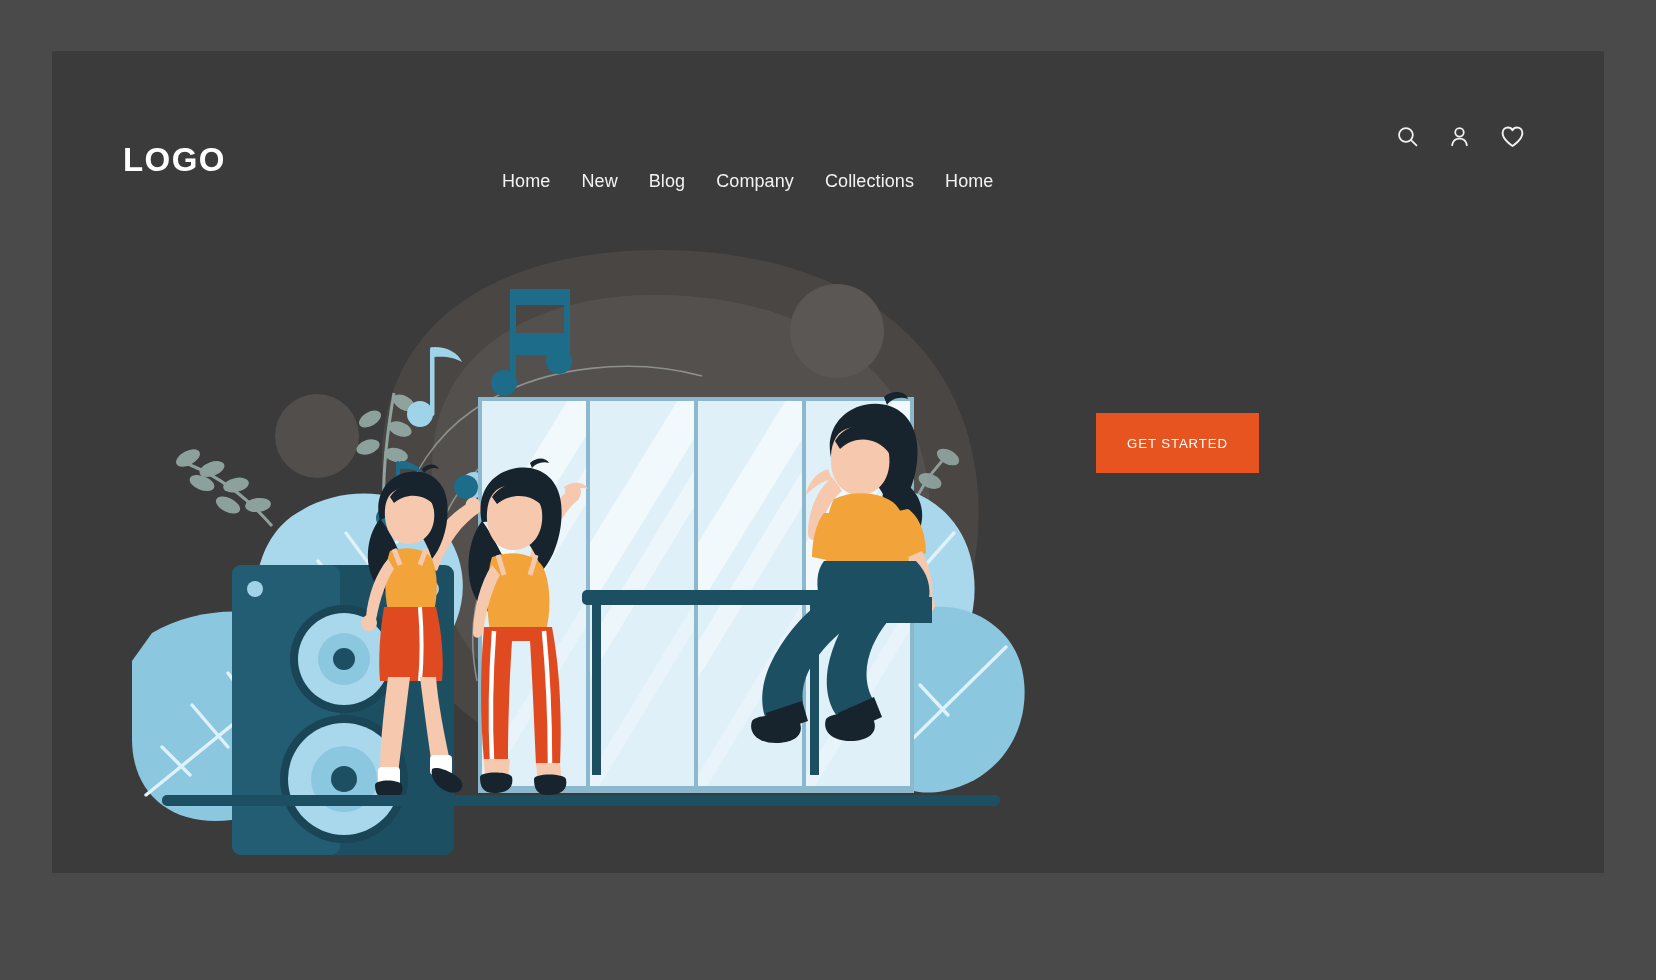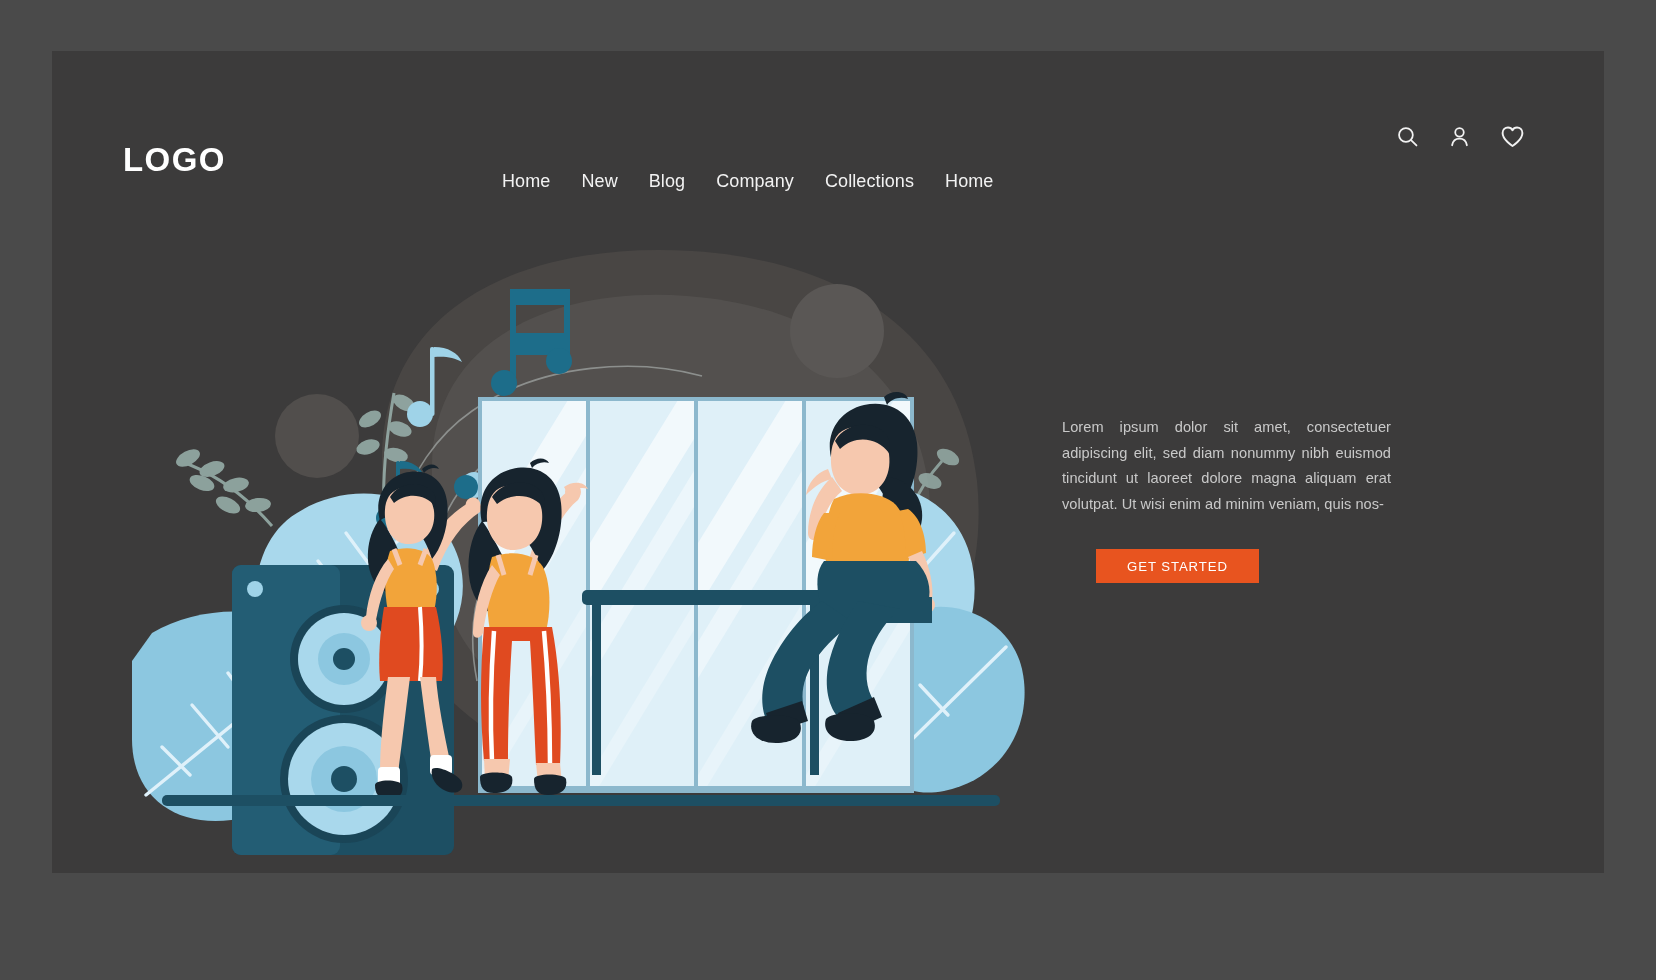--- a/index.html
+++ b/index.html
@@ -93,21 +93,21 @@
     font-size: 14.6px;
     line-height: 25.5px;
     color: #c9c9c9;
     text-align: justify;
     letter-spacing: 0.05px;
   }
   .cta {
     margin-top: 32px;
     margin-left: 34px;
     width: 163px;
-    height: 34px;
+    height: 60px;
     background: #e8541f;
     border: none;
     color: #ffffff;
     font-size: 13.2px;
     font-family: "Liberation Sans", sans-serif;
     letter-spacing: 0.9px;
     cursor: pointer;
     display: flex;
     align-items: center;
     justify-content: center;
@@ -439,18 +439,17 @@
           <circle cx="12" cy="8" r="4.1"></circle>
           <path d="M4.9 20.4 C5.6 16.3 8.5 14 12 14 C15.5 14 18.4 16.3 19.1 20.4"></path>
         </svg>
         <svg class="hicon" width="27" height="27" viewBox="0 0 24 24" fill="none" stroke="#f2f2f2" stroke-width="1.7" stroke-linejoin="round">
           <path d="M12 20.4 C12 20.4 3.2 15 3.2 8.9 C3.2 6 5.4 4 8 4 C9.9 4 11.3 5 12 6.4 C12.7 5 14.1 4 16 4 C18.6 4 20.8 6 20.8 8.9 C20.8 15 12 20.4 12 20.4 Z"></path>
         </svg>
       </div>
     </div>
 
     <div class="hero-text">
-      <p class="hero-para">Lorem ipsum dolor sit amet, consectetuer adipiscing elit, sed diam nonummy nibh euismod tincidunt ut laoreet dolore magna aliquam erat volutpat. Ut wisi enim ad minim veniam, quis nos-</p>
       <button class="cta">GET STARTED</button>
     </div>
 
   </div>
 </div>
 
 </body></html>

